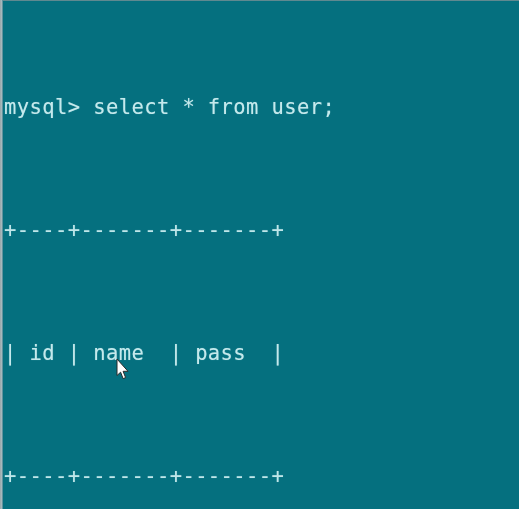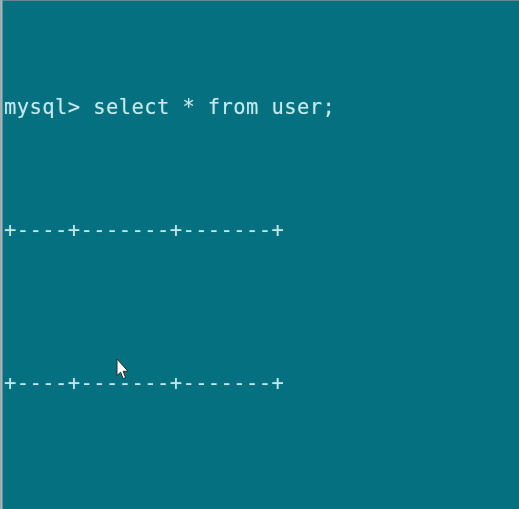--- a/index.html
+++ b/index.html
@@ -85,20 +85,21 @@
 
   <div id="top-edge"></div>
   <div id="left-edge"></div>
 
   <div id="console">
 
     <div class="line">mysql&gt; select * from user;</div>
 
     <div class="line rule">+----+-------+-------+</div>
 
+    <div class="line">| id | name  | pass  |</div>
 
     <div class="line rule">+----+-------+-------+</div>
 
     
     
     
     
     
     
     

